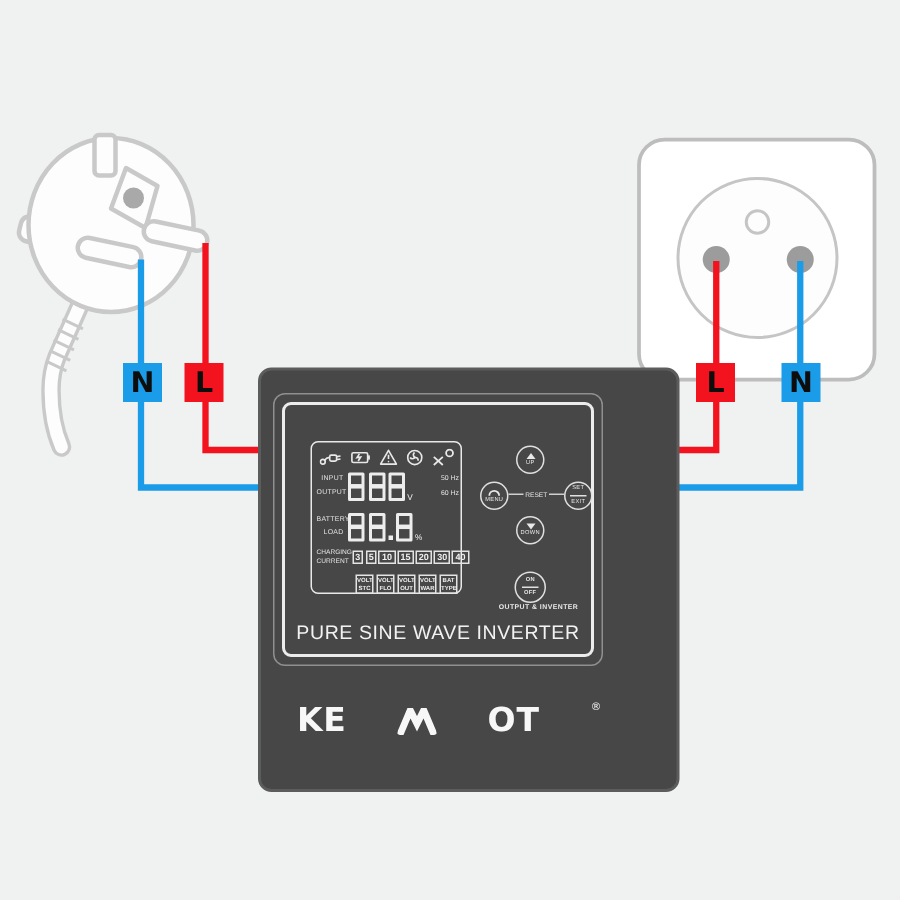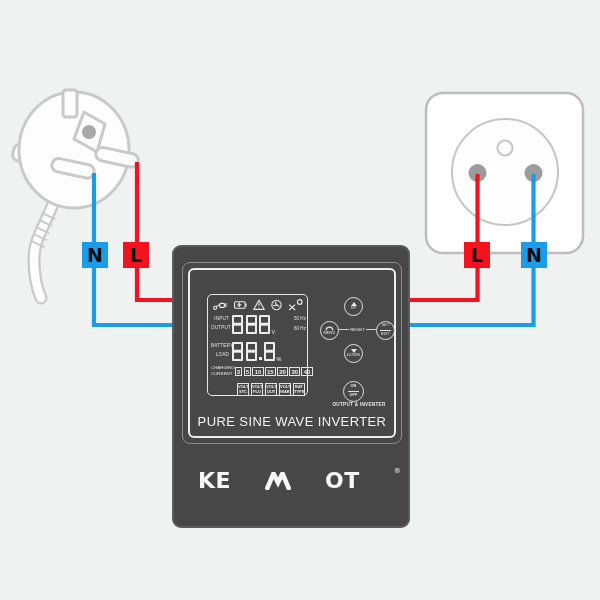--- a/index.html
+++ b/index.html
@@ -12,21 +12,21 @@
        justify-content:center;font-family:"DejaVu Sans",sans-serif;font-weight:800;
        font-size:19px;color:#0d0d0d;}
   .tag.blue{background:#1b9ce8;}
   .tag.red{background:#f2131f;}
   #tag-n-left{left:82px;top:242px;}
   #tag-l-left{left:123px;top:242px;}
   #tag-l-right{left:464px;top:242px;}
   #tag-n-right{left:521px;top:242px;}
 
   
-  #inverter{position:absolute;z-index:3;left:172px;top:245px;width:238px;height:283px;
+  #inverter{position:absolute;z-index:3;left:172px;top:245px;width:281px;height:283px;
             background:#474747;border:2px solid #5c5c5c;border-radius:9px;box-sizing:border-box;
             color:#e8e8e8;}
   #inverter *{box-sizing:border-box;}
   .frame-a{position:absolute;left:8px;top:15px;width:220px;height:182px;
            border:1px solid #8f8f8f;border-radius:8px;}
   .frame-b{position:absolute;left:14px;top:21px;width:208px;height:170px;
            border:2px solid #ececec;border-radius:6px;}
 
   
   .lcd{position:absolute;left:33px;top:47px;width:101px;height:102px;

